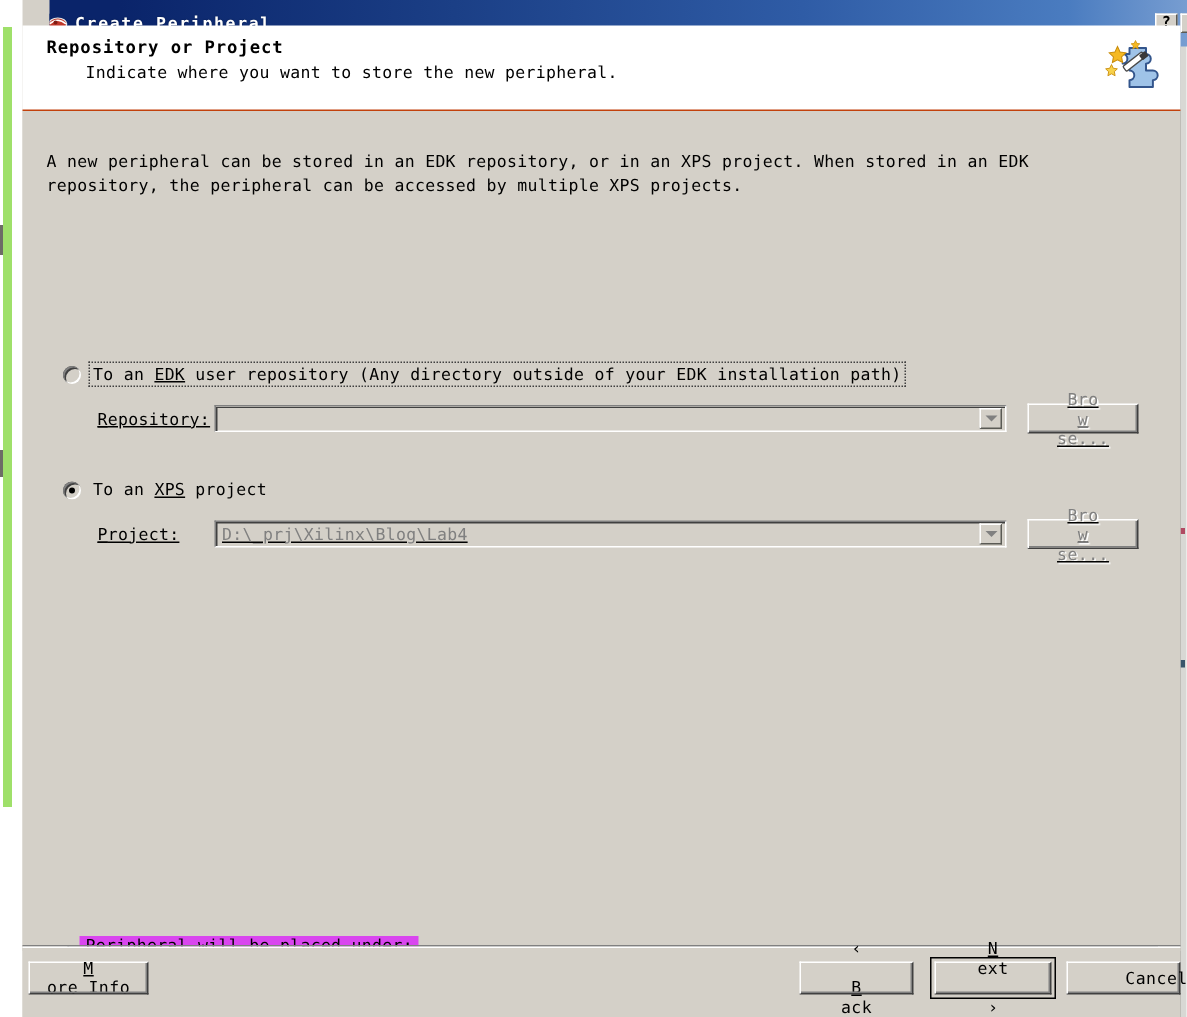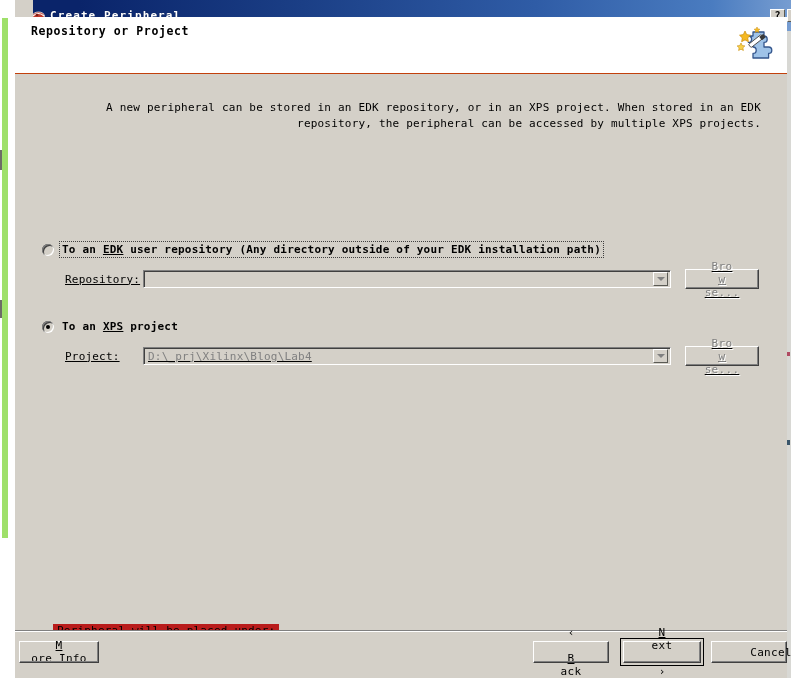--- a/index.html
+++ b/index.html
@@ -176,21 +176,20 @@
     height: 560px;
     background: #d4d0c8;
   }
   .body-text {
     position: absolute;
     left: 16px; top: 26px;
     width: 730px;
     font-size: 11px;
     line-height: 16px;
     letter-spacing: 0.2px;
-    text-align: right;
   }
 
   
   .radio-row {
     position: absolute;
     display: flex;
     align-items: center;
   }
   .radio-row.opt1 { left: 27px; top: 168px; }
   .radio-row.opt2 { left: 27px; top: 245px; }
@@ -212,21 +211,20 @@
     width: 4px; height: 4px;
     border-radius: 50%;
     background: #000000;
   }
   .radio-label {
     margin-left: 6px;
     font-size: 11px;
     letter-spacing: 0.2px;
     white-space: nowrap;
     padding: 1px 2px 1px 2px;
-    font-weight: bold;
   }
   .radio-label.focused {
     outline: 1px dotted #404040;
     outline-offset: 0px;
   }
   .mn { text-decoration: underline; }
 
   
   .field-row {
     position: absolute;
@@ -342,21 +340,21 @@
     position: absolute;
     left: 1px; top: 1px; right: 1px; bottom: 1px;
     border: 1px solid;
     border-color: #ffffff #808080 #808080 #ffffff;
     box-sizing: border-box;
   }
   .groupbox-legend {
     position: absolute;
     left: 38px;
     top: 550px;
-    background: #b91c1c;
+    background: #d946ef;
     padding: 0 4px;
     font-size: 11px;
     letter-spacing: 0.2px;
     white-space: nowrap;
   }
   .groupbox-value {
     position: absolute;
     left: 42px;
     top: 581px;
     font-size: 11px;
@@ -436,20 +434,21 @@
       </svg>
     </span>
     <span class="title-text">Create Peripheral</span>
     <span class="title-spacer"></span>
     <span class="title-btn">?</span>
     <span class="title-btn last">✕</span>
   </div>
 
   <div class="header">
     <div class="header-title">Repository or Project</div>
+    <div class="header-sub">Indicate where you want to store the new peripheral.</div>
     <div class="header-icon">
       <svg width="44" height="44" viewBox="0 0 44 44">
 
         <path d="M18 9 h11 v4 a3.2 3.2 0 1 1 0 6.4 V24 h4.6 a3.2 3.2 0 1 1 0 6.4 V35 H18 v-4.6 a3.2 3.2 0 1 0 0-6.4 V19.4 h-4.6 a3.2 3.2 0 1 0 0-6.4 H18 Z" fill="#9fc3e8" stroke="#33558c" stroke-width="1.3" stroke-linejoin="round"></path>
 
         <g>
           <rect x="13" y="16" width="16" height="4.2" rx="1" transform="rotate(-38 21 18)" fill="#ffffff" stroke="#4a4a4a" stroke-width="0.9"></rect>
           <rect x="25" y="12" width="5" height="4.2" rx="0.6" transform="rotate(-38 27.5 14)" fill="#3a3a3a"></rect>
         </g>
 

